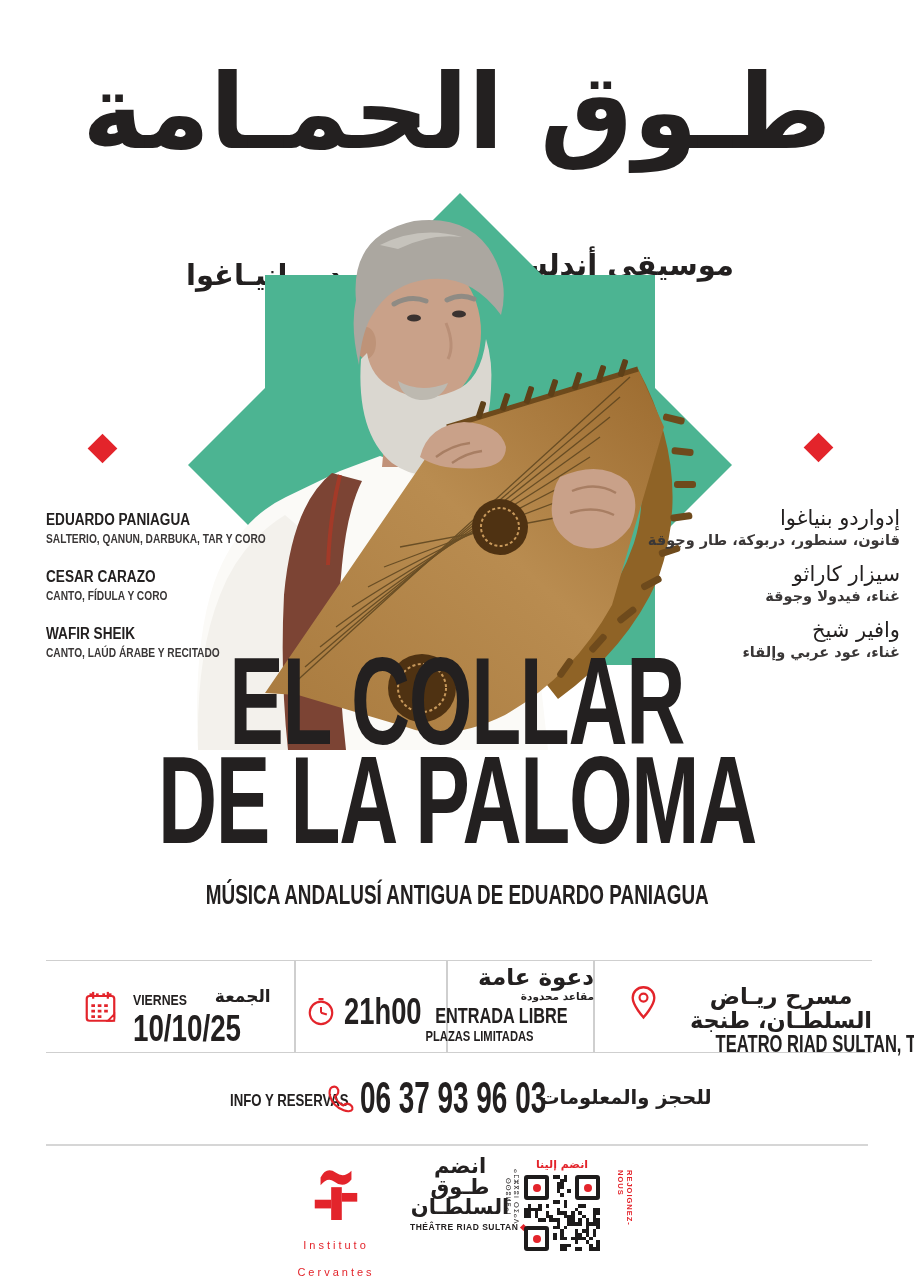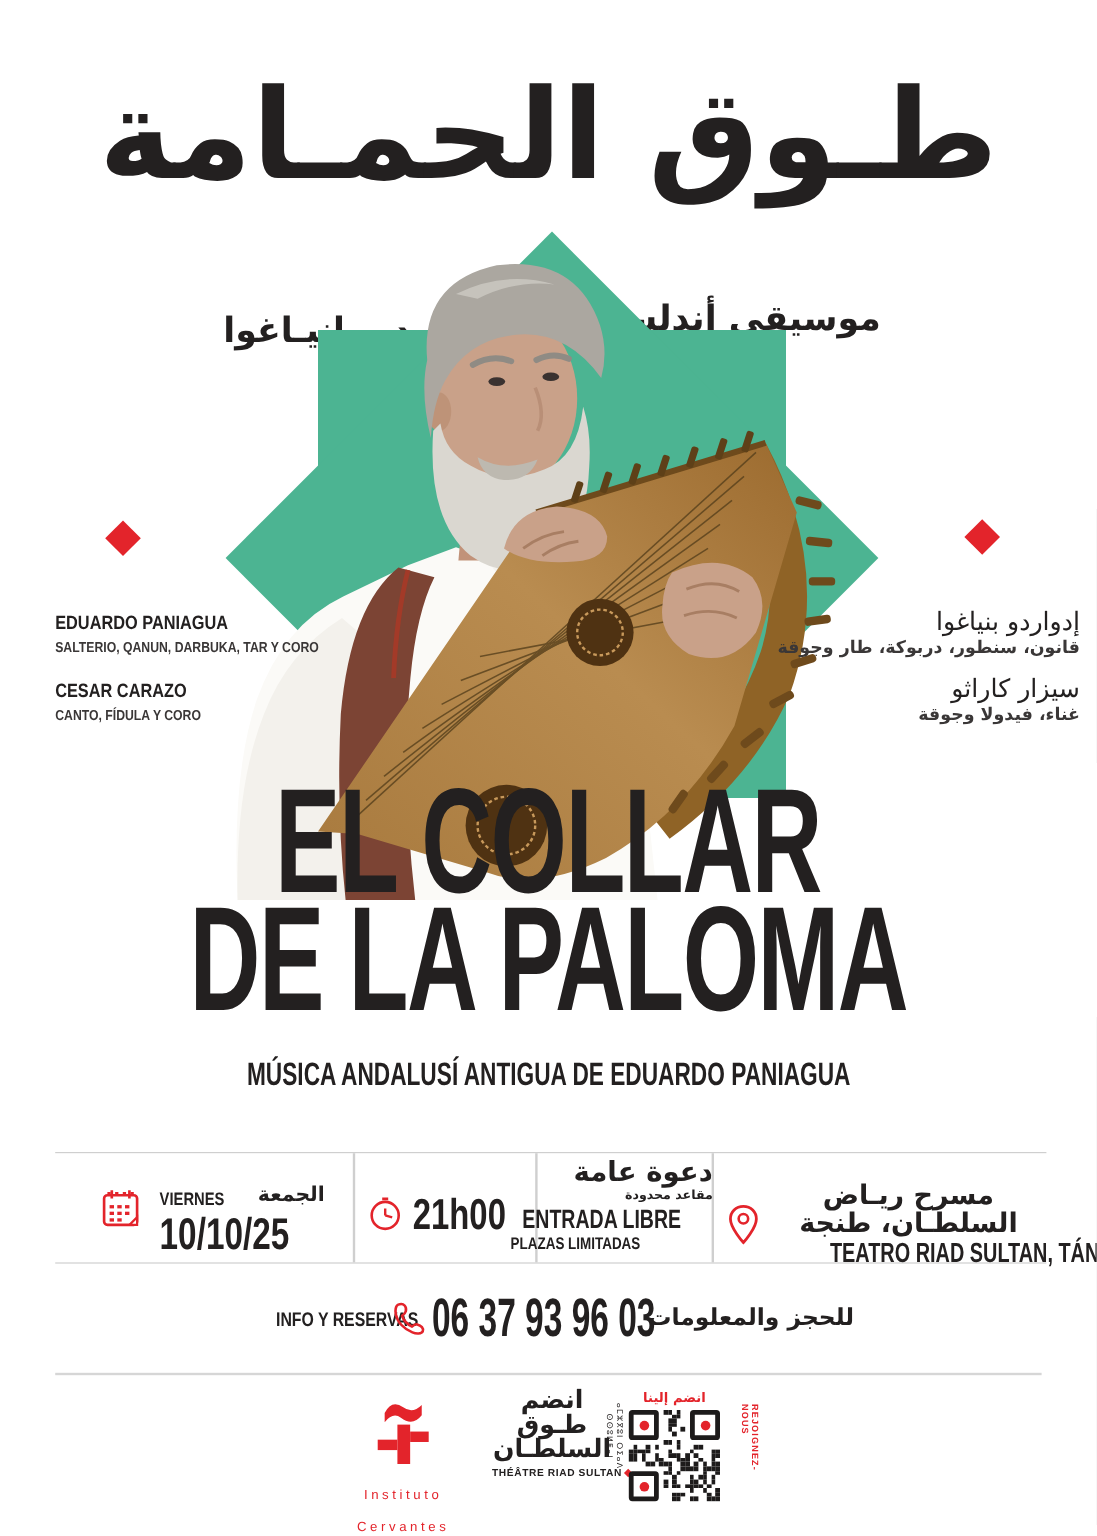--- a/index.html
+++ b/index.html
@@ -54,21 +54,21 @@
   .date-big .cond{transform:scaleX(.75)}
   .col-time{left:260px;top:30px;display:flex;gap:8px;align-items:center}
   .time-big{font-weight:bold;font-size:36px}.time-big .cond{transform:scaleX(.76)}
   .col-entry{left:366px;top:5px;width:182px;line-height:1}
   .entry-ar{font-weight:bold;font-size:23px;margin-bottom:2px}
   .entry-ar-small{font-weight:bold;font-size:10.5px;margin-bottom:3px}
   .entry-es{font-weight:bold;font-size:22px;margin-bottom:2px}
   .entry-es .cond-c{transform:scaleX(.74)}
   .entry-es-small{font-weight:bold;font-size:14px}
   .entry-es-small .cond-c{transform:scaleX(.8)}
-  .col-venue{left:560px;top:24px;display:flex;gap:8px;align-items:center}
+  .col-venue{left:584px;top:24px;display:flex;gap:8px;align-items:flex-start}
   .venue-text{width:232px;text-align:center;line-height:1.05}
   .venue-ar{font-weight:bold;font-size:22.5px}
   .venue-es{font-weight:bold;font-size:23px}.venue-es .cond-c{transform:scaleX(.72)}
 
   .contact-label{position:absolute;left:230px;top:1091px;font-weight:bold;font-size:16.5px}
   .contact-label .cond{transform:scaleX(.8)}
   .phone-icon{position:absolute;left:326px;top:1082px}
   .contact-phone{position:absolute;left:360px;top:1072px;font-weight:bold;font-size:45px}
   .contact-phone .cond{transform:scaleX(.62)}
   .contact-ar{position:absolute;left:540px;top:1086px;font-weight:bold;font-size:19.5px;direction:rtl}
@@ -206,30 +206,38 @@
 
   <div class="credits-left">
     <div class="credit">
       <div class="credit-name"><span class="cond">EDUARDO PANIAGUA</span></div>
       <div class="credit-roles"><span class="cond">SALTERIO, QANUN, DARBUKA, TAR Y CORO</span></div>
     </div>
     <div class="credit">
       <div class="credit-name"><span class="cond">CESAR CARAZO</span></div>
       <div class="credit-roles"><span class="cond">CANTO, FÍDULA Y CORO</span></div>
     </div>
+    <div class="credit">
+      <div class="credit-name"><span class="cond">WAFIR SHEIK</span></div>
+      <div class="credit-roles"><span class="cond">CANTO, LAÚD ÁRABE Y RECITADO</span></div>
+    </div>
   </div>
 
   <div class="credits-right ar">
     <div class="credit-ar">
       <div class="credit-ar-name">إدواردو بنياغوا</div>
       <div class="credit-ar-roles">قانون، سنطور، دربوكة، طار وجوقة</div>
     </div>
     <div class="credit-ar">
       <div class="credit-ar-name">سيزار كاراثو</div>
       <div class="credit-ar-roles">غناء، فيدولا وجوقة</div>
+    </div>
+    <div class="credit-ar">
+      <div class="credit-ar-name">وافير شيخ</div>
+      <div class="credit-ar-roles">غناء، عود عربي وإلقاء</div>
     </div>
   </div>
 
   <div class="main-title">
     <div><span class="cond-c">EL COLLAR</span></div>
     <div><span class="cond-c">DE LA PALOMA</span></div>
   </div>
   <div class="main-subtitle">
     <span class="cond-c">MÚSICA ANDALUSÍ ANTIGUA DE EDUARDO PANIAGUA</span>
   </div>

